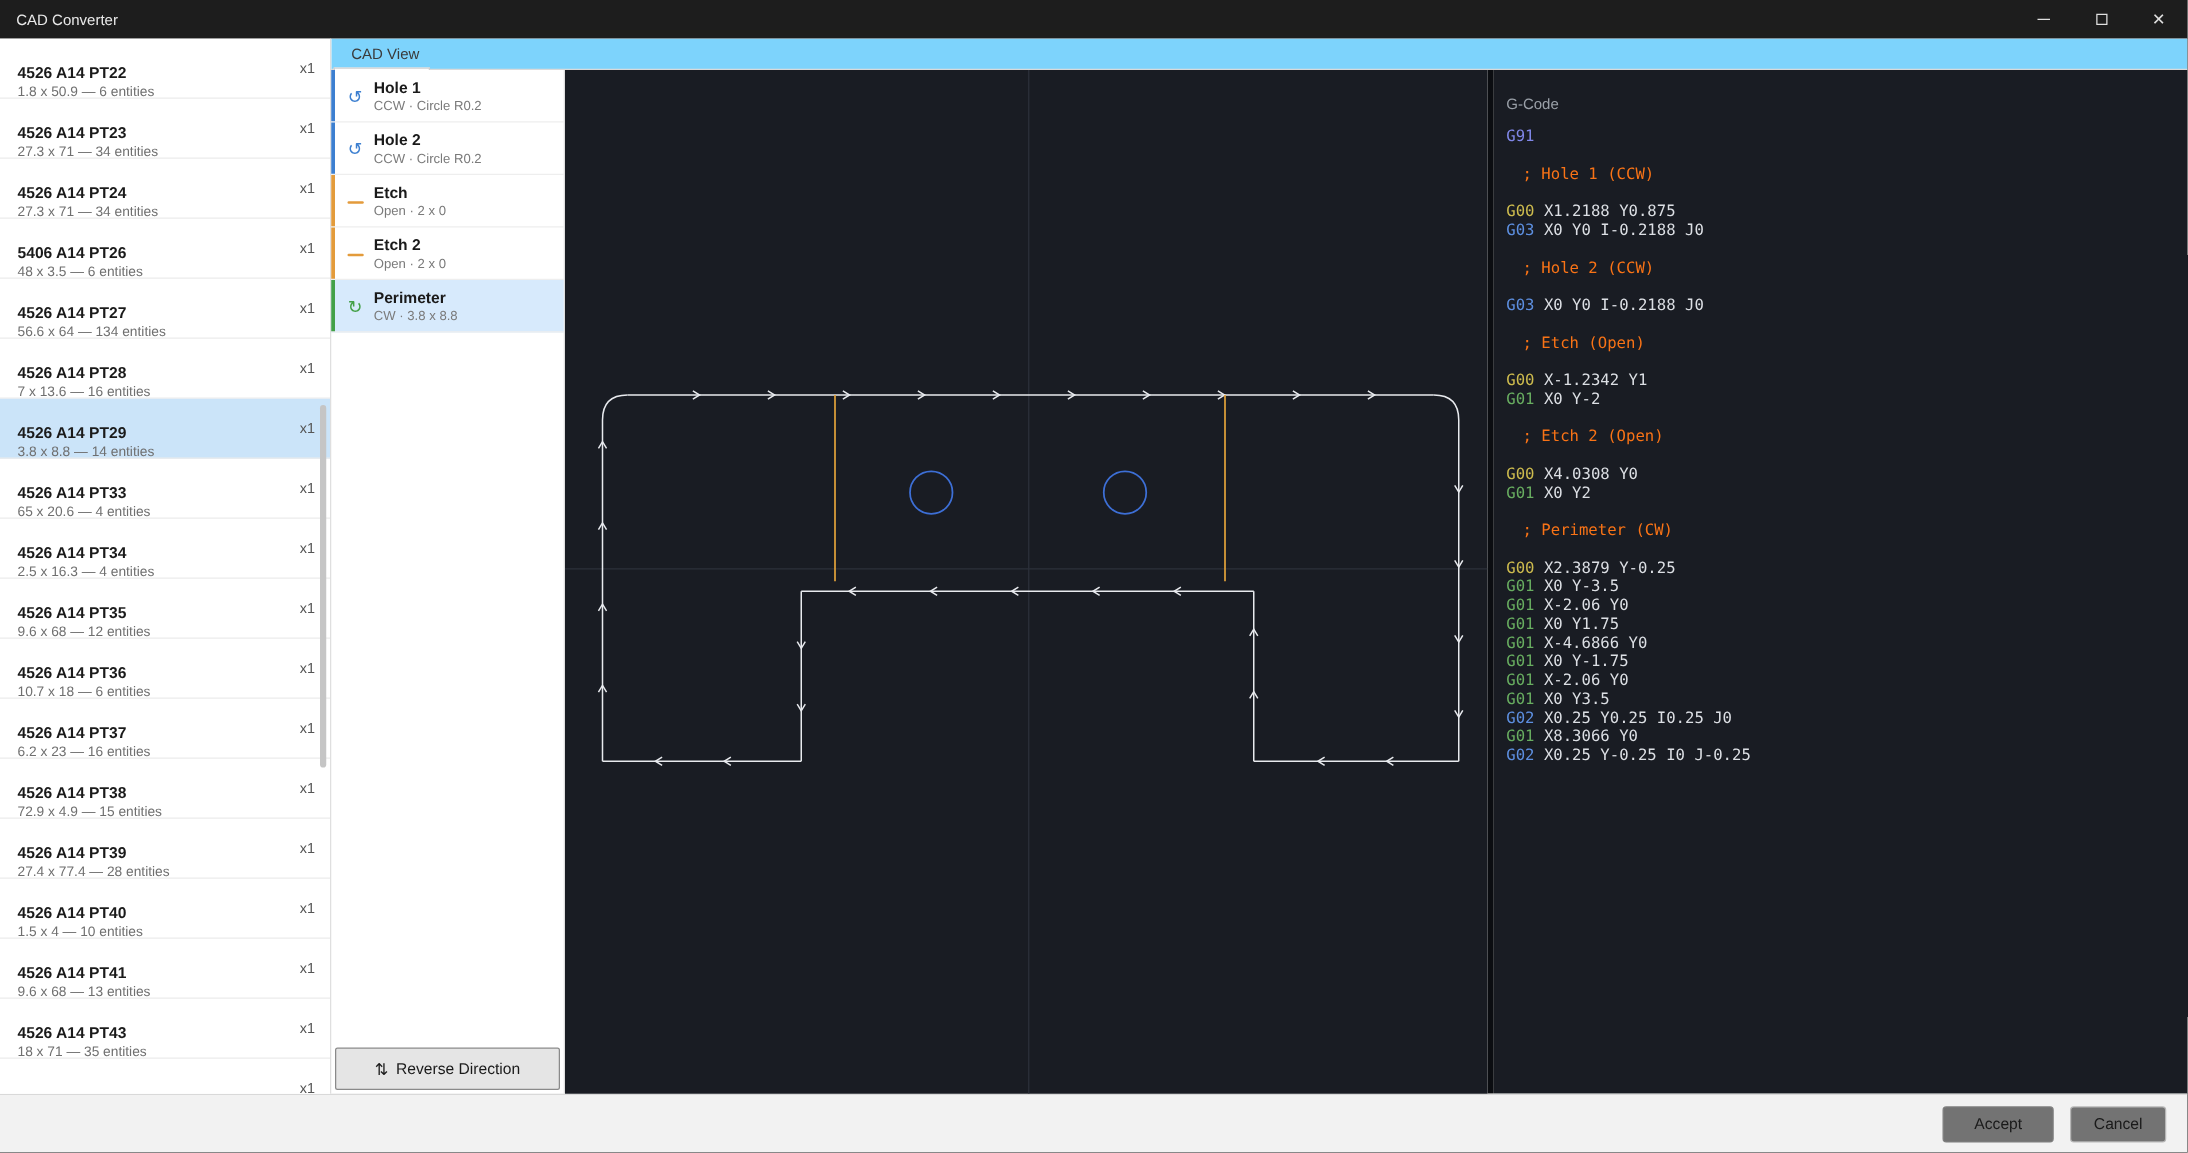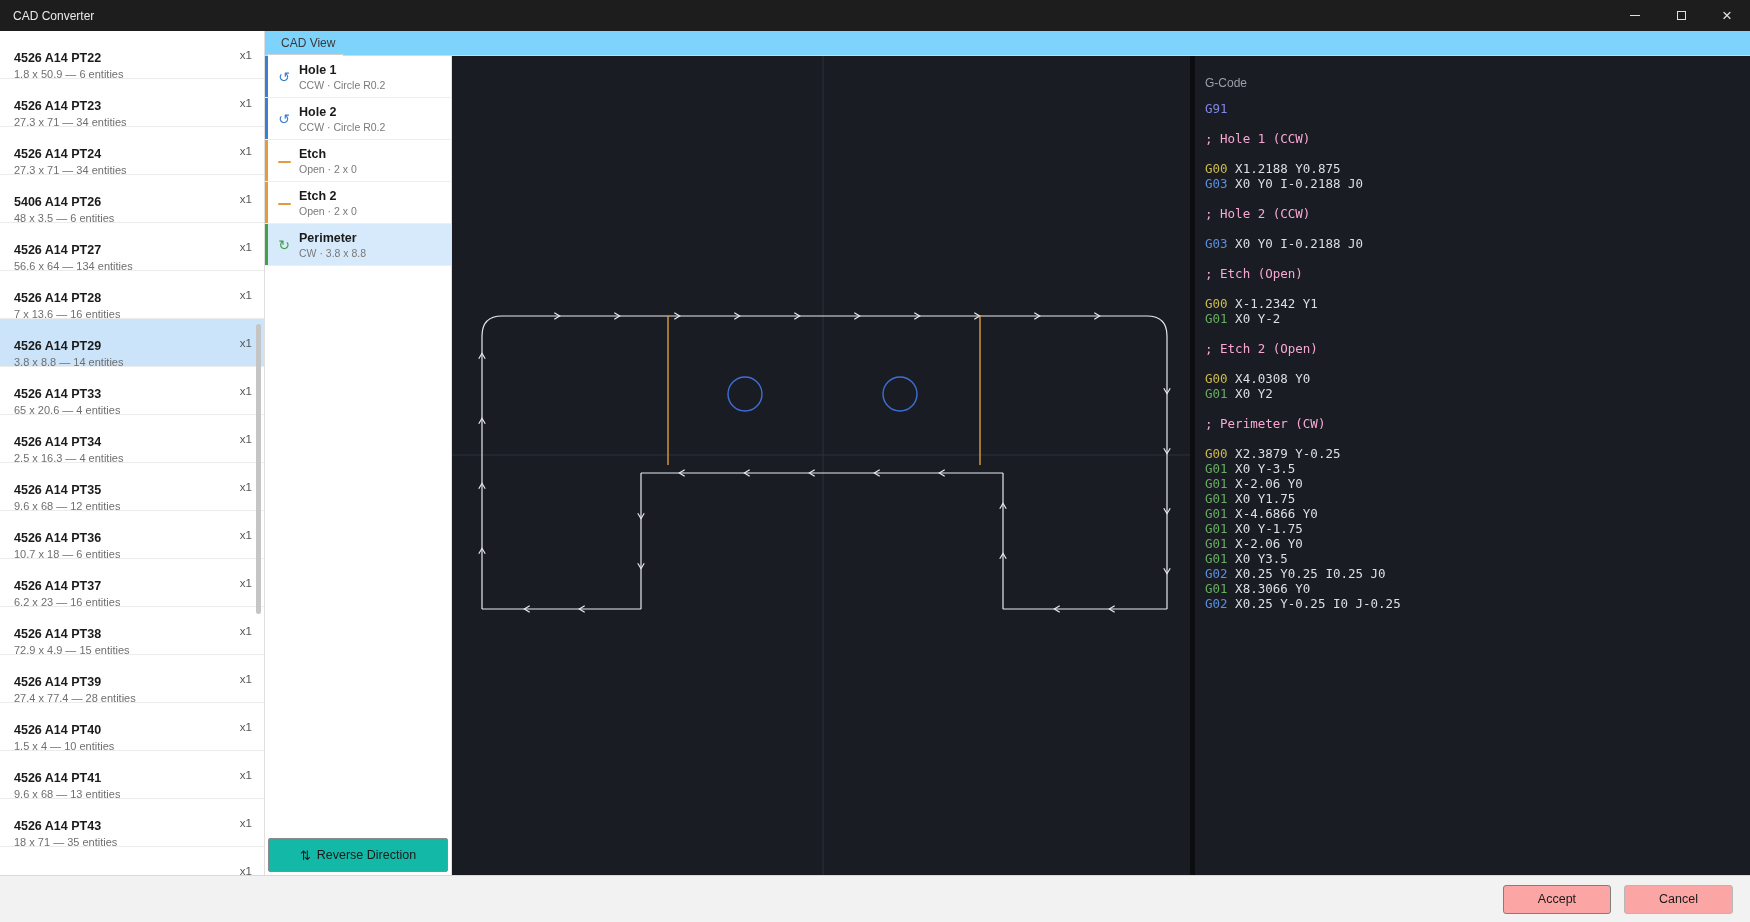--- a/index.html
+++ b/index.html
@@ -45,46 +45,46 @@
   
   .ops-panel { width:187px; min-width:187px; background:#fff; border-right:1px solid #dfdfdf; display:flex; flex-direction:column; }
   .ops-list { flex:1; }
   .op-row { height:42px; display:flex; align-items:center; position:relative; border-bottom:1px solid #eeeeee; padding-left:9px; }
   .op-row.selected { background:#d7eafc; }
   .op-accent { position:absolute; left:0; top:0; bottom:0; width:3px; }
   .op-icon { width:20px; font-size:14px; line-height:1; margin-right:5px; text-align:center; }
   .line-glyph { display:inline-block; width:13px; height:2px; border-radius:1px; vertical-align:middle; }
   .op-name { font-size:12.5px; font-weight:bold; color:#1a1a1a; }
   .op-detail { font-size:10.5px; color:#7a7a7a; margin-top:2px; }
-  .reverse-btn { margin:3px; height:34px; background:#14b8a6; border:1px solid #8a8a8a; border-radius:2px;
+  .reverse-btn { margin:3px; height:34px; background:#e5e5e5; border:1px solid #8a8a8a; border-radius:2px;
     font-family:"Liberation Sans",sans-serif; font-size:12.5px; color:#1a1a1a;
     display:flex; align-items:center; justify-content:center; gap:6px; cursor:default; }
   .reverse-icon::before { content:"⇅"; font-size:13px; }
 
   
   .canvas { flex:1; position:relative; min-width:0; }
   .cad-svg { position:absolute; inset:0; width:100%; height:100%; display:block; }
   .axis-line { stroke-width:1; }
 
   
   .gcode-divider { width:5px; min-width:5px; background:#0b0d11; }
   .gcode-panel { width:555px; min-width:555px; background:#191c23; padding:20px 0 0 10px; overflow:hidden; }
   .gcode-header { font-size:12px; color:#9aa0a8; margin-bottom:11px; font-family:"Liberation Sans",sans-serif; }
   .gcode-lines { font-family:"DejaVu Sans Mono", monospace; font-size:12.5px; line-height:15px; color:#dcdfe4; }
   .gcode-line { white-space:pre; height:15px; }
-  .gcode-line.comment { color:#f9a8d4; }
+  .gcode-line.comment { color:#f97316;margin-left:13px; }
   .tok-g00 { color:#cdbb4e; }
   .tok-g01 { color:#68ad60; }
   .tok-g02, .tok-g03 { color:#5d8fe0; }
   .tok-g91 { color:#8087e8; }
 
   
   .footer { height:47px; min-height:47px; background:#f2f2f2; border-top:1px solid #d9d9d9;
     display:flex; align-items:center; justify-content:flex-end; gap:13px; padding-right:17px; }
-  .btn { height:29px; min-width:76px; padding:0 34px; background:#fca5a5; border:1px solid #b7b7b7; border-radius:3px;
+  .btn { height:29px; min-width:76px; padding:0 18px; background:#737373; border:1px solid #b7b7b7; border-radius:3px;
     font-family:"Liberation Sans",sans-serif; font-size:12.5px; color:#1a1a1a; display:flex; align-items:center; justify-content:center; cursor:default; }
   .btn-accept { border-color:#7f7f7f; min-width:89px; }
 </style>
 </head>
 <body>
 
 <div class="app">
 
   <div class="titlebar">
     <div class="titlebar-title">CAD Converter</div>

